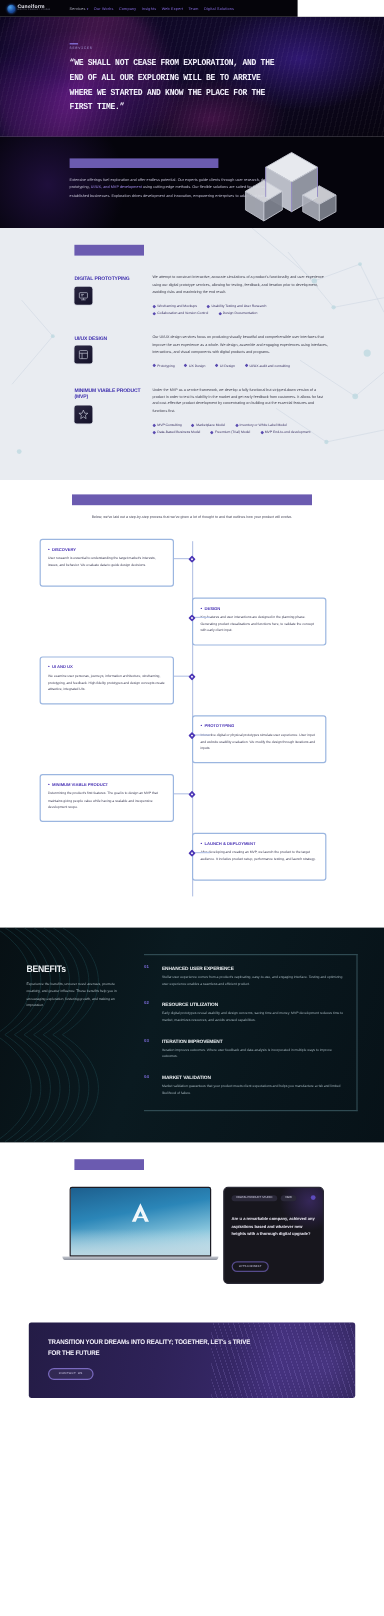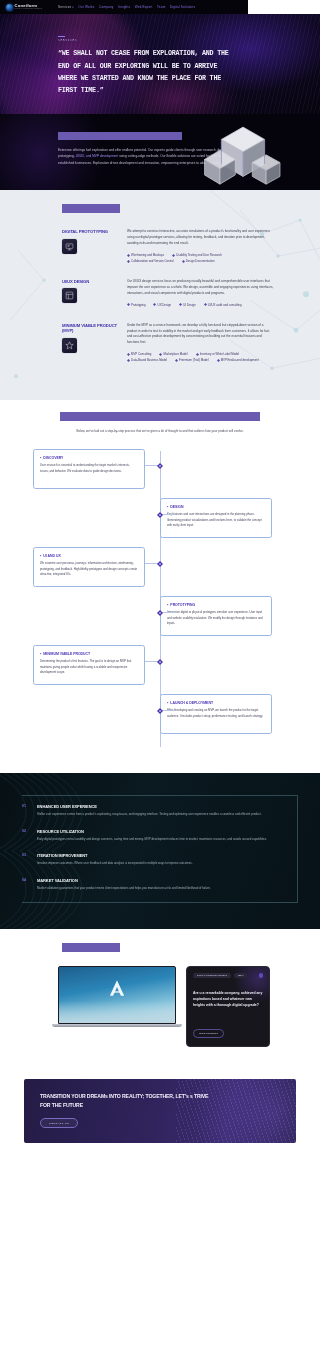--- a/index.html
+++ b/index.html
@@ -582,20 +582,24 @@
         <path d="M24,0 C64,26 64,64 24,90 C64,116 64,154 24,180"></path>
         <path d="M32,0 C72,26 72,64 32,90 C72,116 72,154 32,180"></path>
         <path d="M40,0 C80,26 80,64 40,90 C80,116 80,154 40,180"></path>
         <path d="M48,0 C88,26 88,64 48,90 C88,116 88,154 48,180"></path>
         <path d="M56,0 C96,26 96,64 56,90 C96,116 96,154 56,180"></path>
       </g>
     </svg>
   </div>
 
   <div class="ben-grid">
+    <div class="ben-left">
+      <h2>BENEFITs</h2>
+      <p>Experience the benefits, uncover novel avenues, promote creativity, and greater influence. These benefits help you in encouraging exploration, fostering growth, and making an impression.</p>
+    </div>
     <div class="ben-right">
       <div class="ben-item">
         <div class="ben-num">01</div>
         <div class="ben-txt">
           <h5>ENHANCED USER EXPERIENCE</h5>
           <p>Stellar user experience comes from a product's captivating, easy-to-use, and engaging interface. Testing and optimizing user experience enables a seamless and efficient product.</p>
         </div>
       </div>
       <div class="ben-item">
         <div class="ben-num">02</div>

